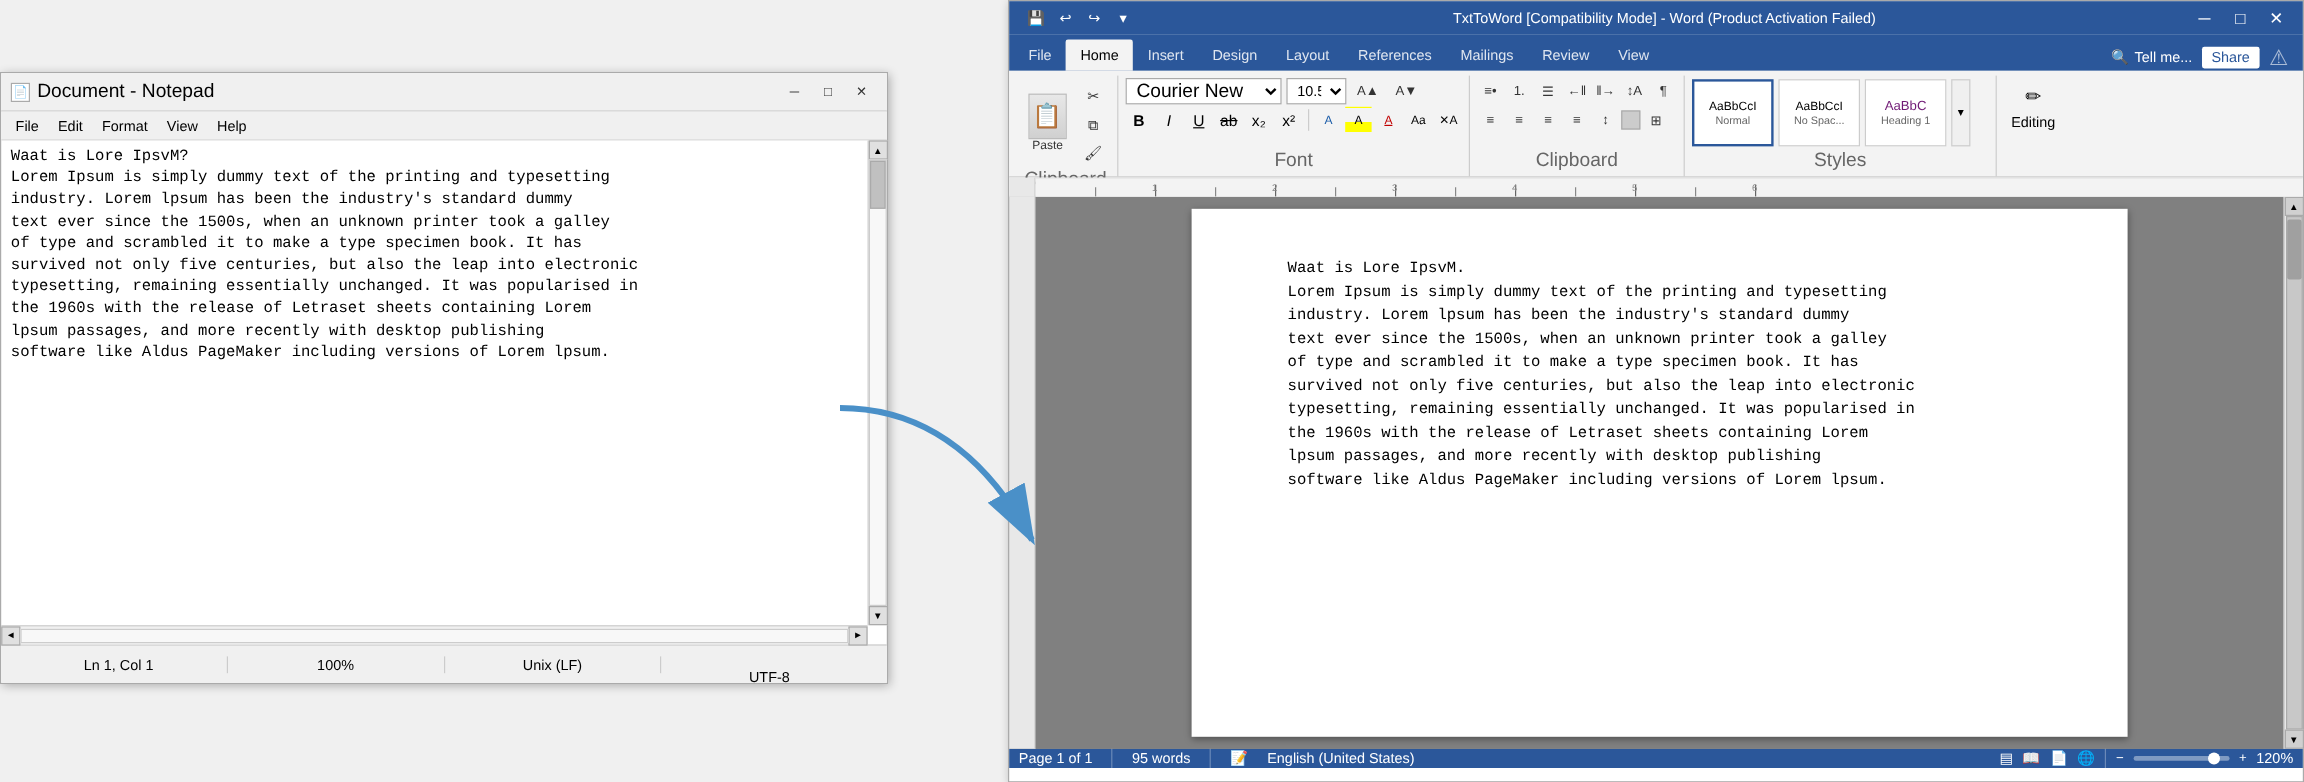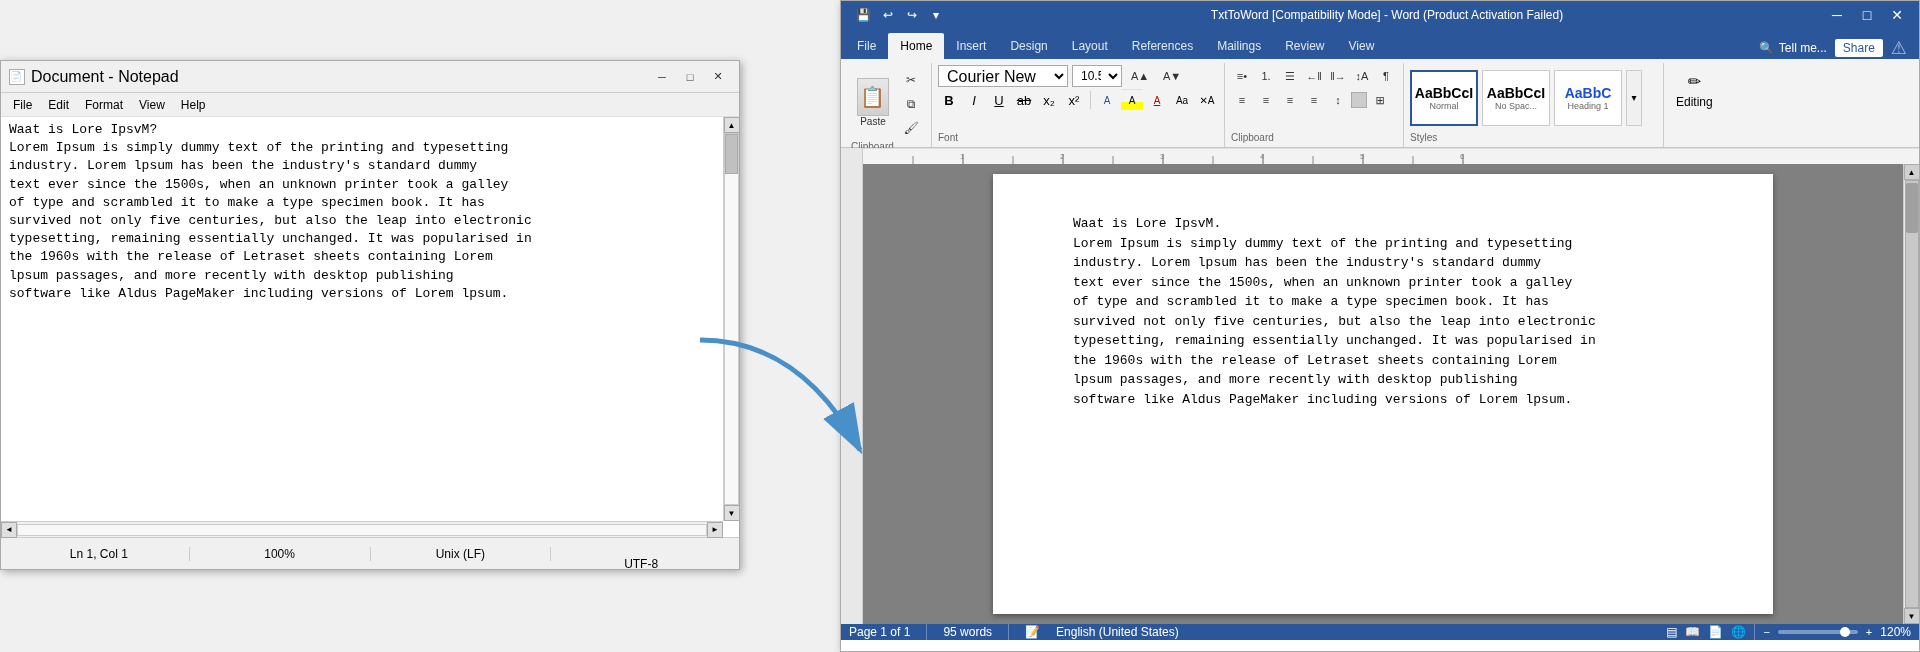--- a/index.html
+++ b/index.html
@@ -266,22 +266,23 @@
       min-width: 60px;
     }
     .ribbon-group:last-child { border-right: none; }
     .ribbon-group-content {
       display: flex;
       align-items: flex-start;
       gap: 2px;
       flex: 1;
     }
     .ribbon-group-label {
-      font-size: 10px;
+      font-size: 16px;
       color: #666;
+      text-align: center;
       padding: 2px 0;
       white-space: nowrap;
     }
 
     
     .clipboard-group .ribbon-group-content {
       flex-direction: row;
       align-items: center;
     }
     .paste-btn {
@@ -411,22 +412,22 @@
       display: flex;
       flex-direction: column;
       align-items: center;
       justify-content: center;
       padding: 2px;
     }
     .style-item:first-child {
       border: 2px solid #2b579a;
     }
     .style-preview {
-      font-size: 14px;
-      font-weight: bold;
+      font-size: 10px;
+      font-weight: normal;
       color: #000;
     }
     .style-name {
       font-size: 9px;
       color: #666;
     }
     .styles-scroll-btn {
       width: 16px;
       height: 56px;
       background: #f0f0f0;
@@ -787,21 +788,21 @@
         <div class="ribbon-group-content">
           <div class="style-item">
             <div class="style-preview">AaBbCcI</div>
             <div class="style-name">Normal</div>
           </div>
           <div class="style-item">
             <div class="style-preview">AaBbCcI</div>
             <div class="style-name">No Spac...</div>
           </div>
           <div class="style-item">
-            <div class="style-preview" style="font-size:14px;font-weight:bold;color:#1d4ed8;">AaBbC</div>
+            <div class="style-preview" style="font-size:11px;font-weight:normal;color:#701a75;">AaBbC</div>
             <div class="style-name">Heading 1</div>
           </div>
           <div class="styles-scroll-btn">▾</div>
         </div>
         <div class="ribbon-group-label">Styles</div>
       </div>
 
       <div style="display:flex;flex-direction:column;align-items:center;justify-content:flex-start;padding:4px 12px;">
         <div class="editing-icon">✏</div>
         <div style="font-size:12px;color:#000;">Editing</div>

